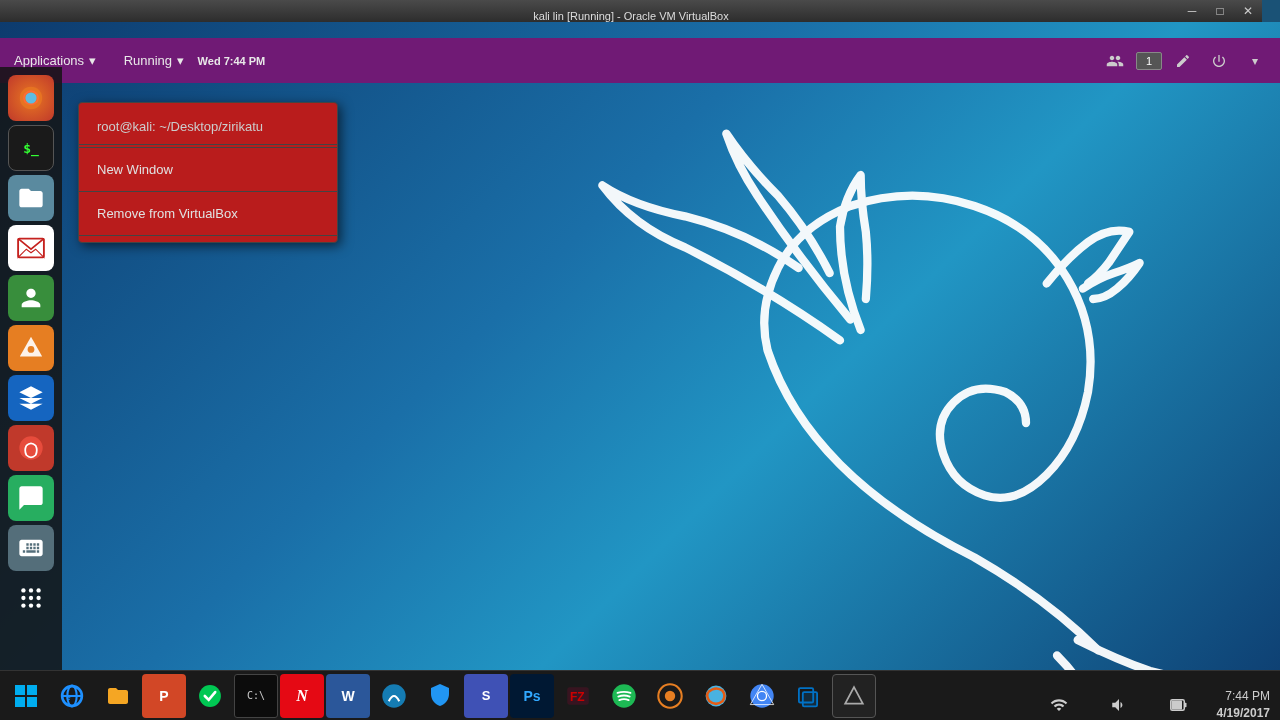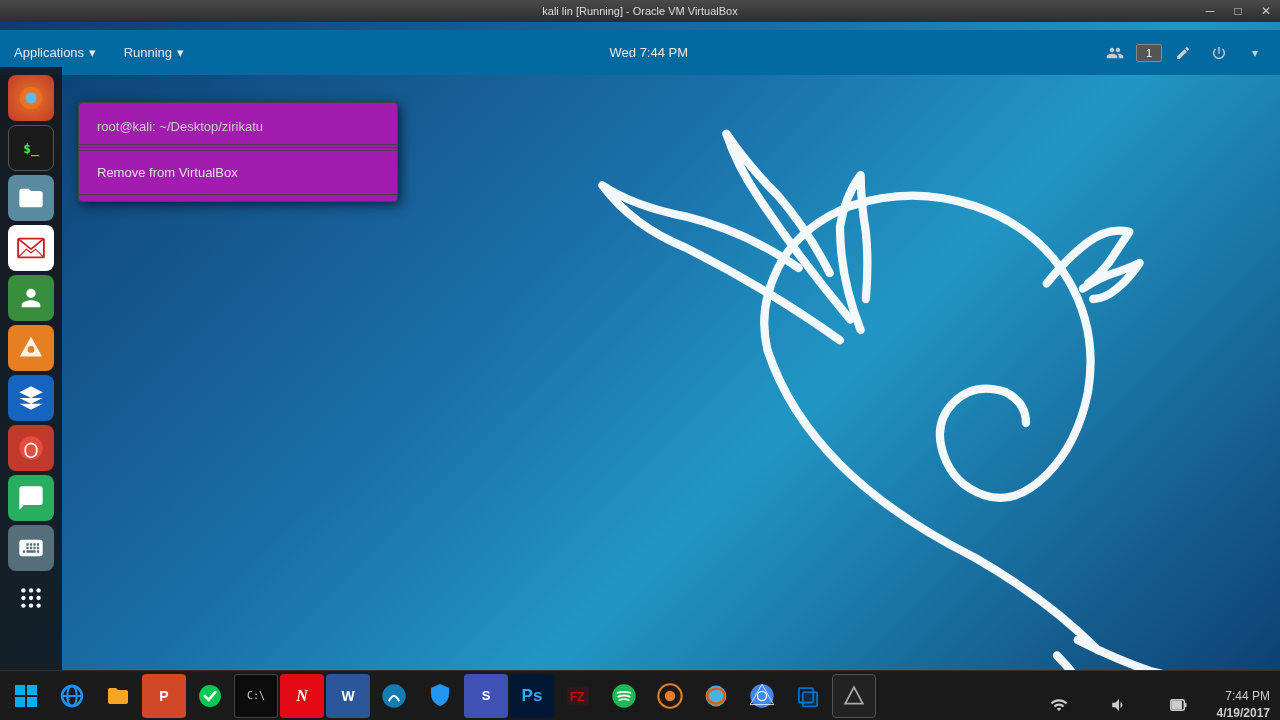--- a/index.html
+++ b/index.html
@@ -25,25 +25,25 @@
       top: 60px;
       right: 50px;
       width: 780px;
       height: 620px;
       opacity: 0.95;
     }
 
     
     .vbox-titlebar {
       position: absolute;
-      top: 0; left: 0; right: 0;
+      top: 0; left: 0; right: 18px;
       height: 22px;
       background: linear-gradient(180deg, #4a4a4a, #2d2d2d);
       display: flex;
-      align-items: center;
+      align-items: flex-end;
       justify-content: center;
       font-size: 11px;
       color: #ddd;
       z-index: 200;
     }
 
     .vbox-controls {
       position: absolute;
       right: 0;
       top: 0;
@@ -108,22 +108,22 @@
       height: 20px;
       background: #fff;
       border-radius: 0 2px 2px 0;
     }
 
     
     .context-menu {
       position: absolute;
       top: 80px;
       left: 78px;
-      width: 320px;
-      background: #a21caf;
+      width: 260px;
+      background: #b91c1c;
       border: 1px solid #444;
       border-radius: 4px;
       z-index: 300;
       box-shadow: 3px 3px 12px rgba(0,0,0,0.6);
       padding: 4px 0;
     }
 
     .context-menu-header {
       padding: 12px 18px 10px;
       color: #ccc;
@@ -182,46 +182,46 @@
     }
 
     .taskbar-clock {
       text-align: right;
       line-height: 1.4;
     }
 
     
     .guest-topbar {
       position: absolute;
-      top: 8px; left: 0; right: 0;
+      top: 16px; left: 0; right: 0;
       height: 45px;
-      background: #0369a1;
+      background: #701a75;
       display: flex;
       align-items: center;
       z-index: 50;
     }
 
     .guest-topbar-btn {
       display: flex;
       align-items: center;
       gap: 5px;
       padding: 0 14px;
       height: 45px;
       color: #e8e8e8;
       font-size: 13px;
       cursor: pointer;
     }
 
     .guest-topbar-center {
       flex: 1;
       display: flex;
-      justify-content: center;
+      justify-content: flex-start;
       color: #e8e8e8;
-      font-size: 13px;
-      font-weight: normal;
+      font-size: 11px;
+      font-weight: bold;
     }
 
     .guest-topbar-right {
       display: flex;
       align-items: center;
       gap: 6px;
       padding-right: 10px;
       color: #ccc;
     }
 
@@ -394,20 +394,23 @@
           <circle cx="19" cy="19" r="2"></circle>
       </svg>
     </div>
   </div>
 
   <div class="context-menu">
     <div class="context-menu-header">
       <span>root@kali: ~/Desktop/zirikatu</span>
     </div>
     <div class="context-menu-divider"></div>
+    <div class="context-menu-item">
+      <span>New Window</span>
+    </div>
     <div class="context-menu-divider"></div>
     <div class="context-menu-item">
       <span>Remove from VirtualBox</span>
     </div>
     <div class="context-menu-divider"></div>
   </div>
 
   <div class="taskbar">
 
     <div class="taskbar-icon" style="color:#0078d7; font-size:20px;">
@@ -468,21 +471,21 @@
       <svg width="24" height="26" viewBox="0 0 24 26" fill="#2196f3">
           <path d="M12 1L3 5v6c0 5.55 3.84 10.74 9 12 5.16-1.26 9-6.45 9-12V5l-9-4z"></path>
         </svg>
     </div>
 
     <div class="taskbar-icon" style="background:#3f51b5; border-radius:4px;">
       <span style="color:white; font-size:13px; font-weight:bold;">S</span>
     </div>
 
     <div class="taskbar-icon" style="background:#001833; border-radius:4px;">
-      <span style="color:#31a8ff; font-size:17px; font-weight:bold;">Ps</span>
+      <span style="color:#31a8ff; font-size:14px; font-weight:bold;">Ps</span>
     </div>
 
     <div class="taskbar-icon">
       <svg width="24" height="24" viewBox="0 0 24 24">
         <rect x="2" y="4" width="20" height="16" rx="2" fill="#b0003a" opacity="0.2" stroke="#b0003a" stroke-width="1.5"></rect>
         <text x="4" y="17" font-size="12" fill="#c00" font-weight="bold">FZ</text>
       </svg>
     </div>
 
     <div class="taskbar-icon">

